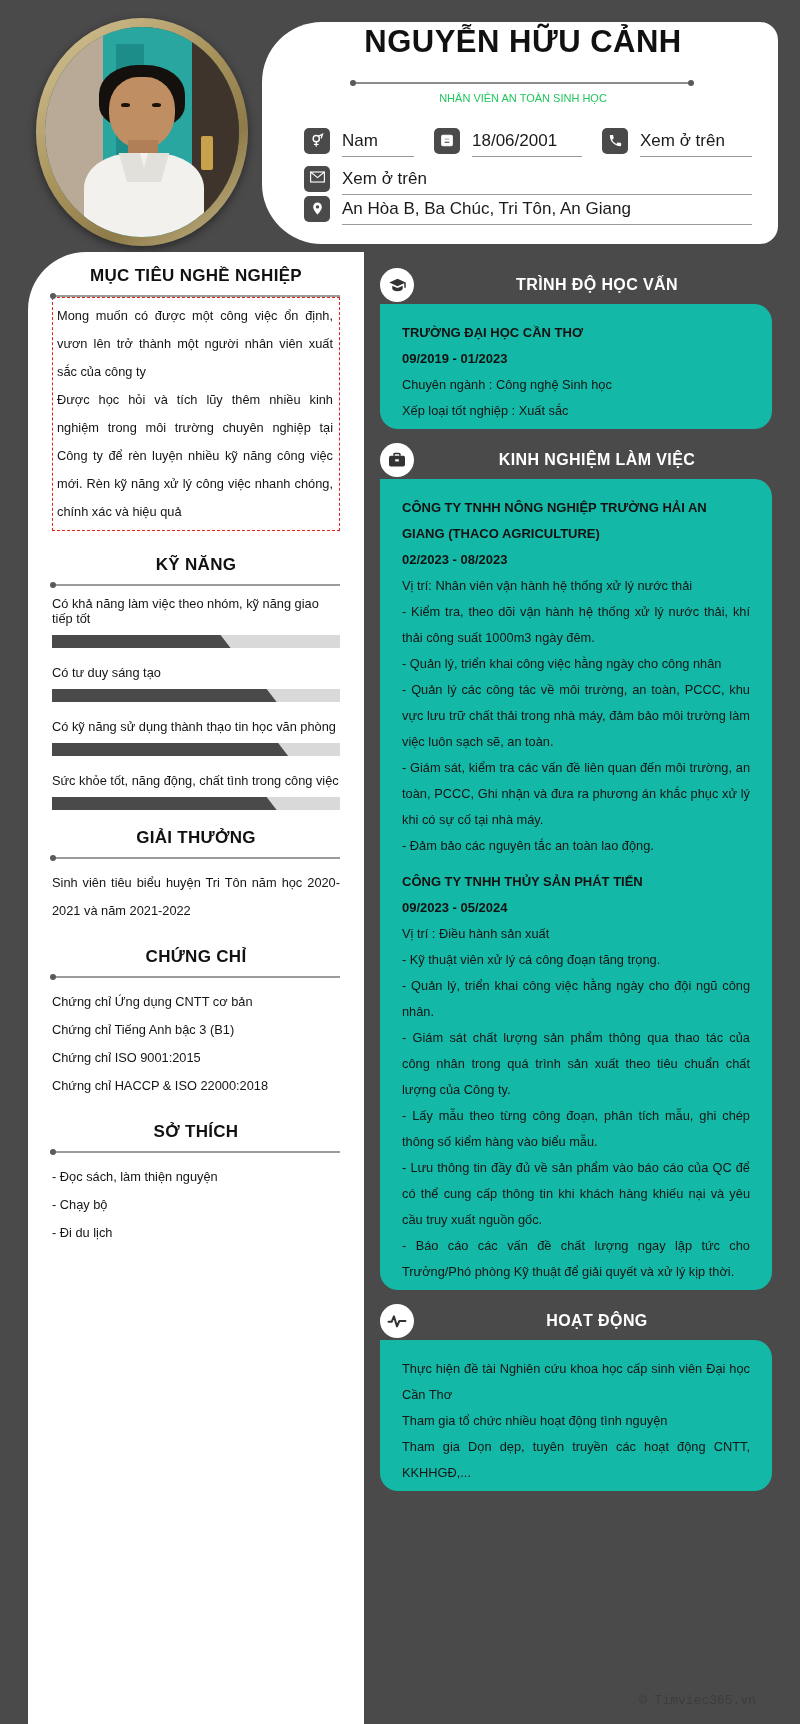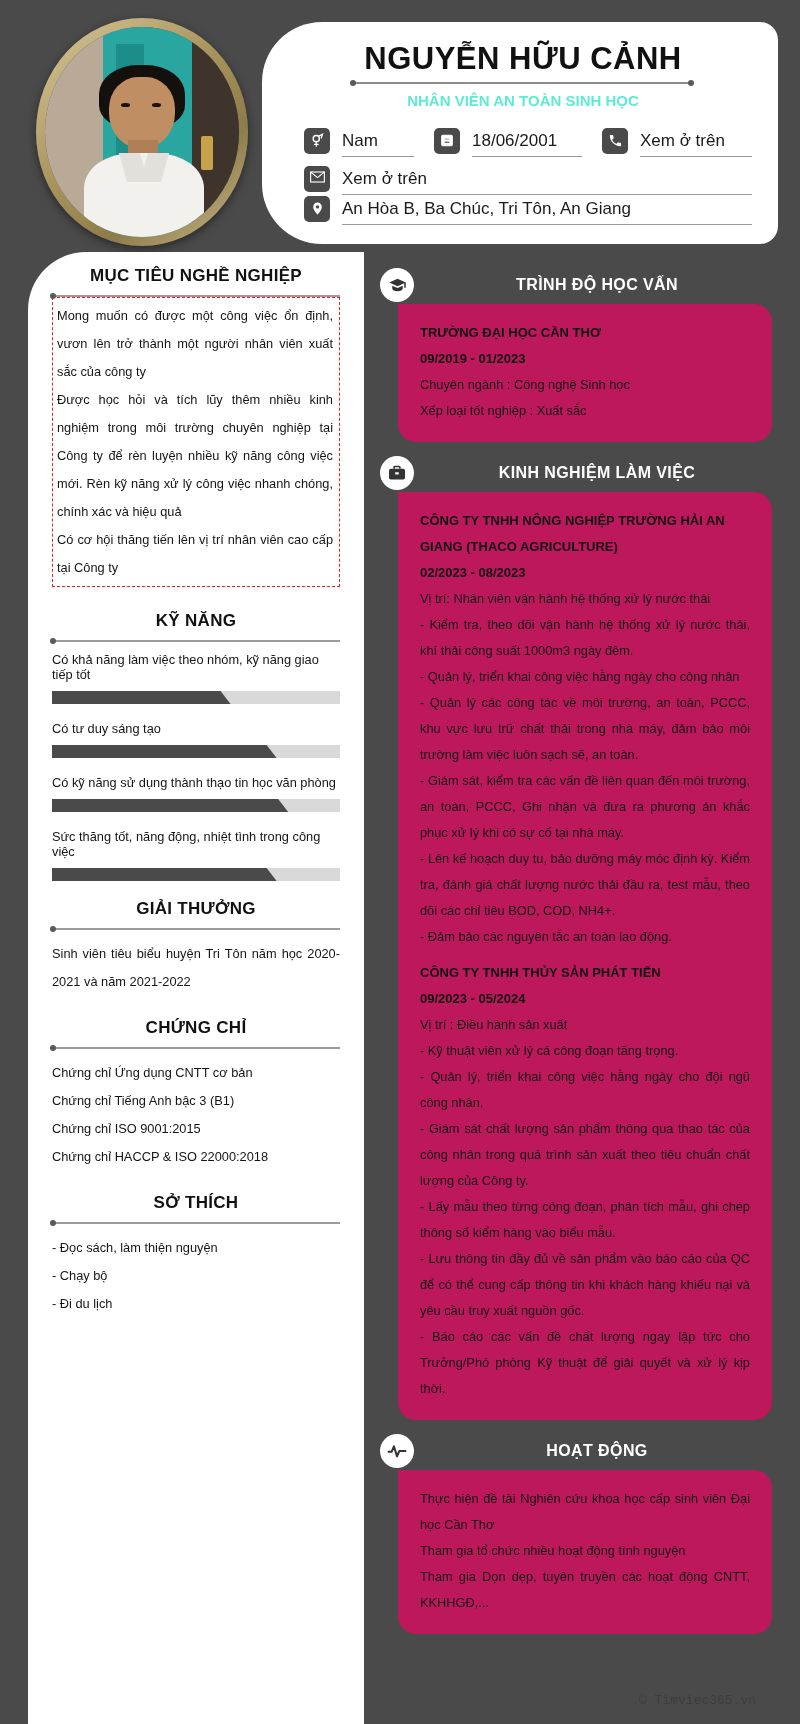--- a/index.html
+++ b/index.html
@@ -65,21 +65,21 @@
   .ph-neck   { position:absolute; left:43%; top:54%; width:15%; height:10%; background:#b07f57; }
   .ph-shirt  { position:absolute; left:20%; top:60%; width:62%; height:42%;
                background:#f2f1ee; border-radius:40% 40% 0 0; }
   .ph-collarL{ position:absolute; left:40%; top:60%; width:11%; height:14%;
                background:#e2e0da; transform:skewX(16deg); }
   .ph-collarR{ position:absolute; left:51%; top:60%; width:11%; height:14%;
                background:#e2e0da; transform:skewX(-16deg); }
 
   .cv-name {
     position: absolute;
-    left: 292px; top: 41px;
+    left: 292px; top: 24px;
     width: 462px;
     text-align: center;
     font-size: 31px;
     font-weight: bold;
     letter-spacing: .5px;
     color: #111;
   }
   .name-rule {
     position: absolute;
     left: 352px; top: 82px;
@@ -90,23 +90,23 @@
     content: ""; position: absolute; top: -2px;
     width: 6px; height: 6px; border-radius: 50%; background: #5a5a5a;
   }
   .name-rule::before { left: -2px; }
   .name-rule::after  { right: -2px; }
   .cv-job {
     position: absolute;
     left: 292px; top: 92px;
     width: 462px;
     text-align: center;
-    font-size: 15px;
-    font-weight: bold;
-    color: #5eead4;
+    font-size: 11px;
+    font-weight: normal;
+    color: #22c55e;
   }
 
   .info-ico {
     position: absolute;
     width: 26px; height: 26px;
     background: #4a4a4a;
     border-radius: 5px;
     color: #fff;
     font-size: 13px;
     line-height: 26px;
@@ -205,26 +205,25 @@
   }
   .r-bar-ico {
     position: absolute;
     left: -18px; top: 2px;
     width: 34px; height: 34px;
     border-radius: 50%;
     background: #fff;
     display: flex; align-items: center; justify-content: center;
   }
   .r-card {
-    background: #be185d;
+    background: #14b8a6;
     border-top-right-radius: 18px;
     border-bottom-right-radius: 18px;
     border-bottom-left-radius: 18px;
-    margin-left: 18px;
-    padding: 16px 22px 18px 22px;
+    padding: 16px 22px 5px 22px;
   }
   .r-title { font-size: 13px; font-weight: bold; color: #111; line-height: 26px; }
   .r-date  { font-size: 13px; font-weight: bold; color: #111; line-height: 26px; }
   .r-text  { font-size: 12.8px; color: #151515; line-height: 26px; }
   .r-text.just { text-align: justify; }
 
   .footer {
     position: absolute;
     left: 0; bottom: 16px;
     width: 772px;
@@ -306,21 +305,20 @@
 
   <div class="col-left">
     <div style="padding: 14px 24px 0 24px;">
 
       <div>
         <div class="l-head">MỤC TIÊU NGHỀ NGHIỆP</div>
         <div class="l-rule" style="margin-bottom:0;"></div>
         <div class="objective-box">
           <div>Mong muốn có được một công việc ổn định, vươn lên trở thành một người nhân viên xuất sắc của công ty</div>
           <div>Được học hỏi và tích lũy thêm nhiều kinh nghiệm trong môi trường chuyên nghiệp tại Công ty để rèn luyện nhiều kỹ năng công việc mới. Rèn kỹ năng xử lý công việc nhanh chóng, chính xác và hiệu quả</div>
-          <div>Có cơ hội thăng tiến lên vị trí nhân viên cao cấp tại Công ty</div>
         </div>
       </div>
 
       <div style="margin-top:24px;">
         <div class="l-head">KỸ NĂNG</div>
         <div class="l-rule"></div>
 
         <div>
           <div class="skill-label">Có khả năng làm việc theo nhóm, kỹ năng giao tiếp tốt</div>
           <div class="skill-track">
@@ -333,21 +331,21 @@
             <div class="skill-fill" style="width:78%"></div>
           </div>
         </div>
         <div>
           <div class="skill-label">Có kỹ năng sử dụng thành thạo tin học văn phòng</div>
           <div class="skill-track">
             <div class="skill-fill" style="width:82%"></div>
           </div>
         </div>
         <div>
-          <div class="skill-label">Sức thăng tốt, năng động, nhiệt tình trong công việc</div>
+          <div class="skill-label">Sức khỏe tốt, năng động, chất tình trong công việc</div>
           <div class="skill-track">
             <div class="skill-fill" style="width:78%"></div>
           </div>
         </div>
       </div>
 
       <div style="margin-top:18px;">
         <div class="l-head">GIẢI THƯỞNG</div>
         <div class="l-rule"></div>
         <div class="l-body just">Sinh viên tiêu biểu huyện Tri Tôn năm học 2020-2021 và năm 2021-2022</div>
@@ -407,21 +405,20 @@
       <div class="r-card">
 
         <div>
           <div class="r-title">CÔNG TY TNHH NÔNG NGHIỆP TRƯỜNG HẢI AN GIANG (THACO AGRICULTURE)</div>
           <div class="r-date">02/2023 - 08/2023</div>
           <div class="r-text">Vị trí: Nhân viên vận hành hệ thống xử lý nước thải</div>
           <div class="r-text just">- Kiểm tra, theo dõi vận hành hệ thống xử lý nước thải, khí thải công suất 1000m3 ngày đêm.</div>
           <div class="r-text just">-  Quản lý, triển khai công việc hằng ngày cho công nhân</div>
           <div class="r-text just">- Quản lý các công tác về môi trường, an toàn, PCCC, khu vực lưu trữ chất thải trong nhà máy, đảm bảo môi trường làm việc luôn sạch sẽ, an toàn.</div>
           <div class="r-text just">- Giám sát, kiểm tra các vấn đề liên quan đến môi trường, an toàn, PCCC, Ghi nhận và đưa ra phương án khắc phục xử lý khi có sự cố tại nhà máy.</div>
-          <div class="r-text just">- Lên kế hoạch duy tu, bảo dưỡng máy móc định kỳ. Kiểm tra, đánh giá chất lượng nước thải đầu ra, test mẫu, theo dõi các chỉ tiêu BOD, COD, NH4+.</div>
           <div class="r-text just">- Đảm bảo các nguyên tắc an toàn lao động.</div>
         </div>
 
         <div style="margin-top:10px;">
           <div class="r-title">CÔNG TY TNHH THỦY SẢN PHÁT TIẾN</div>
           <div class="r-date">09/2023 - 05/2024</div>
           <div class="r-text">Vị trí : Điều hành sản xuất</div>
           <div class="r-text just">- Kỹ thuật viên xử lý cá công đoạn tăng trọng.</div>
           <div class="r-text just">- Quản lý, triển khai công việc hằng ngày cho đội ngũ công nhân.</div>
           <div class="r-text just">- Giám sát chất lượng sản phẩm thông qua thao tác của công nhân trong quá trình sản xuất theo tiêu chuẩn chất lượng của Công ty.</div>

